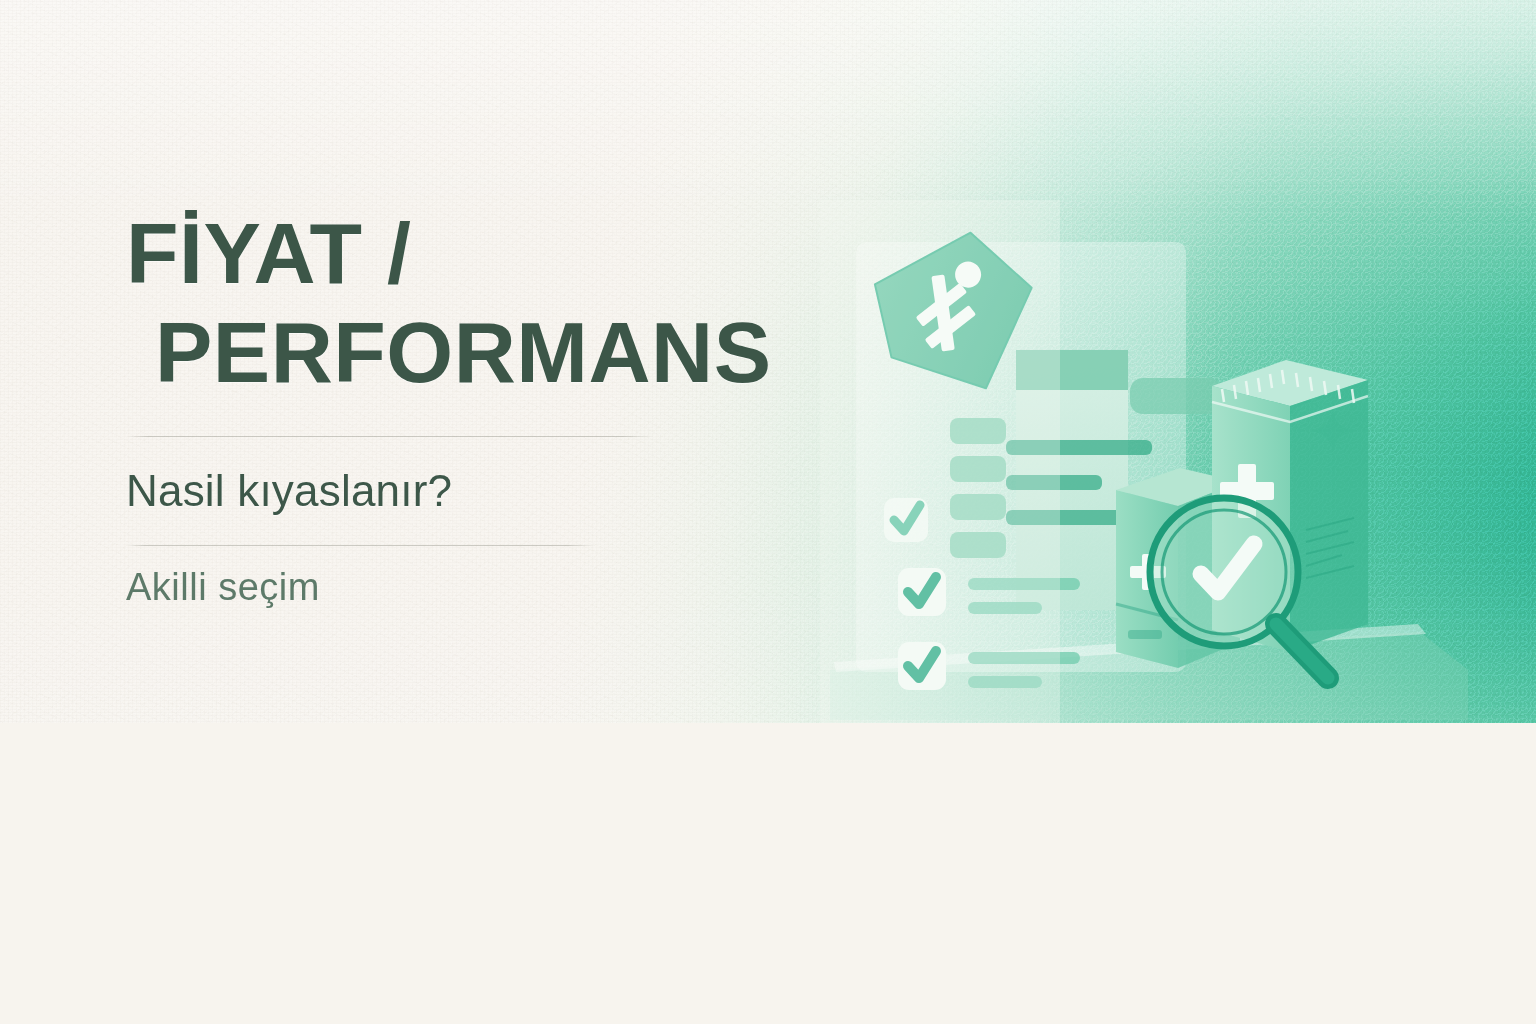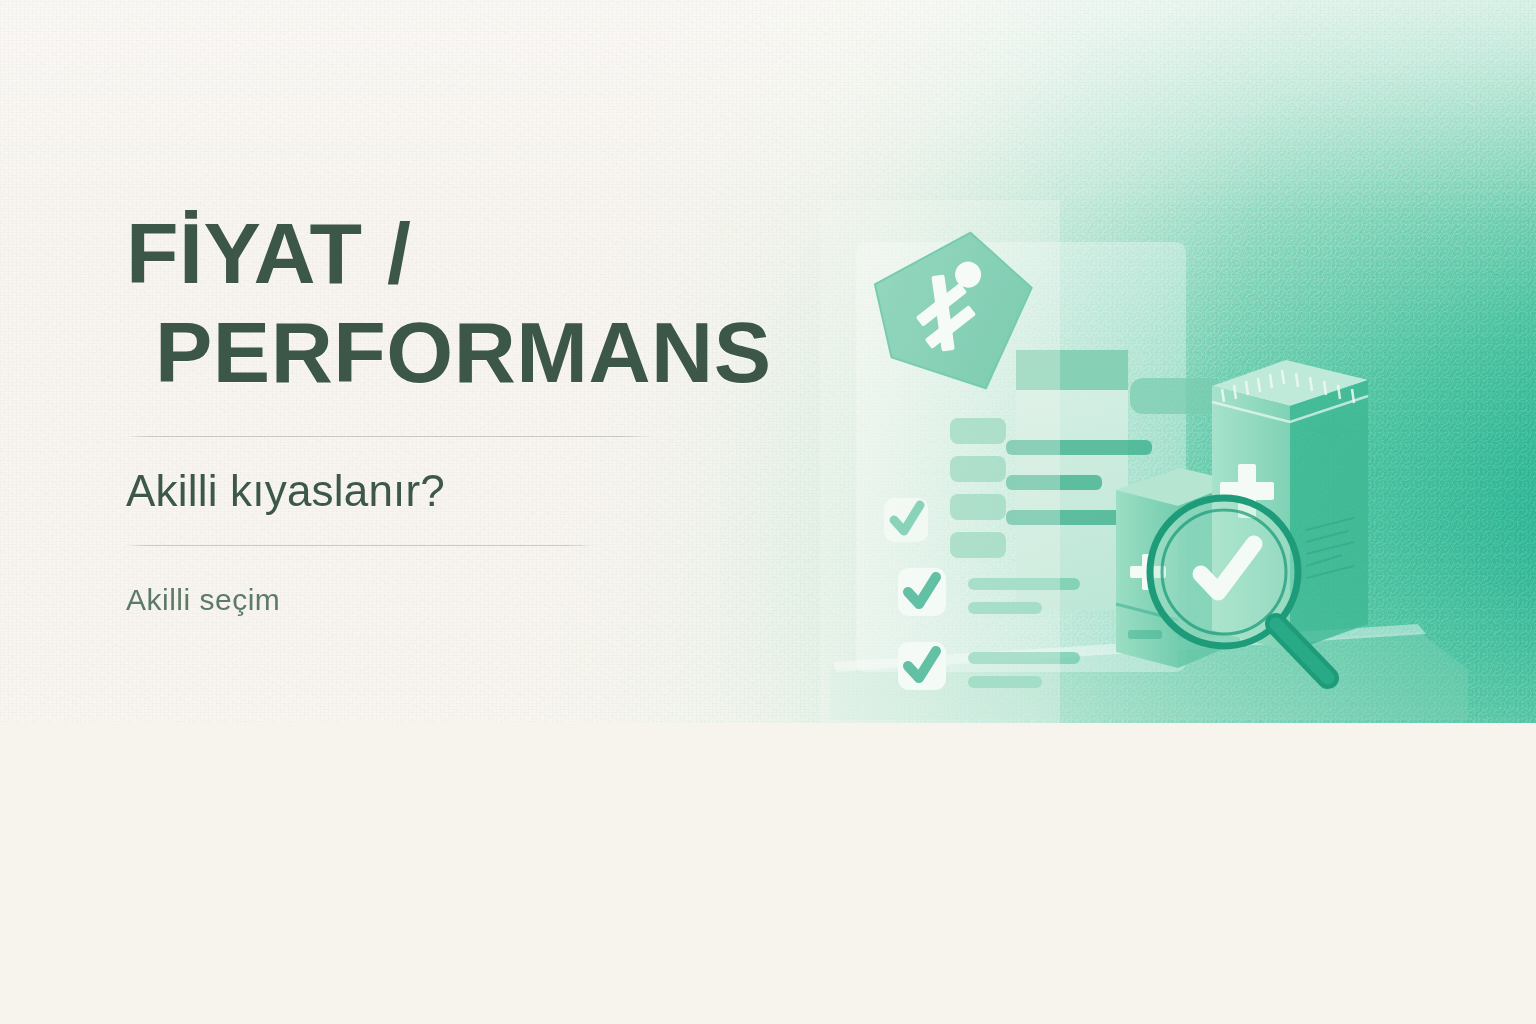--- a/index.html
+++ b/index.html
@@ -140,25 +140,25 @@
     margin: 30px 0 0 0;
     color: #3d5749;
     font-family: "Liberation Sans", sans-serif;
     font-weight: 400;
     font-size: 44px;
     line-height: 1.1;
     letter-spacing: 0.2px;
     text-shadow: 0 1px 0 rgba(255,255,255,0.5);
   }
   .tertiary {
-    margin: 37px 0 0 0;
+    margin: 20px 0 0 0;
     color: #5d7a69;
     font-family: "Liberation Sans", sans-serif;
     font-weight: 300;
-    font-size: 30px;
+    font-size: 38px;
     letter-spacing: 0.5px;
   }
 
   
   .illustration {
     position: absolute;
     left: 820px;
     top: 200px;
     width: 650px;
     height: 540px;
@@ -177,21 +177,21 @@
   <div class="paper-grain"></div>
 
   <div class="text-block">
     <h1 class="title">
       <span>FİYAT /</span>
       <span class="line2">PERFORMANS</span>
     </h1>
 
     <div class="rule rule-1"></div>
 
-    <p class="subtitle">Akilli kıyaslanır?</p>
+    <p class="subtitle">Nasil kıyaslanır?</p>
 
     <div class="rule rule-2"></div>
 
     <p class="tertiary">Akilli seçim</p>
   </div>
 
   <div class="illustration">
     <svg viewBox="0 0 650 540" xmlns="http://www.w3.org/2000/svg">
       <defs>
         <linearGradient id="gTagA" x1="0" y1="0" x2="1" y2="1">

